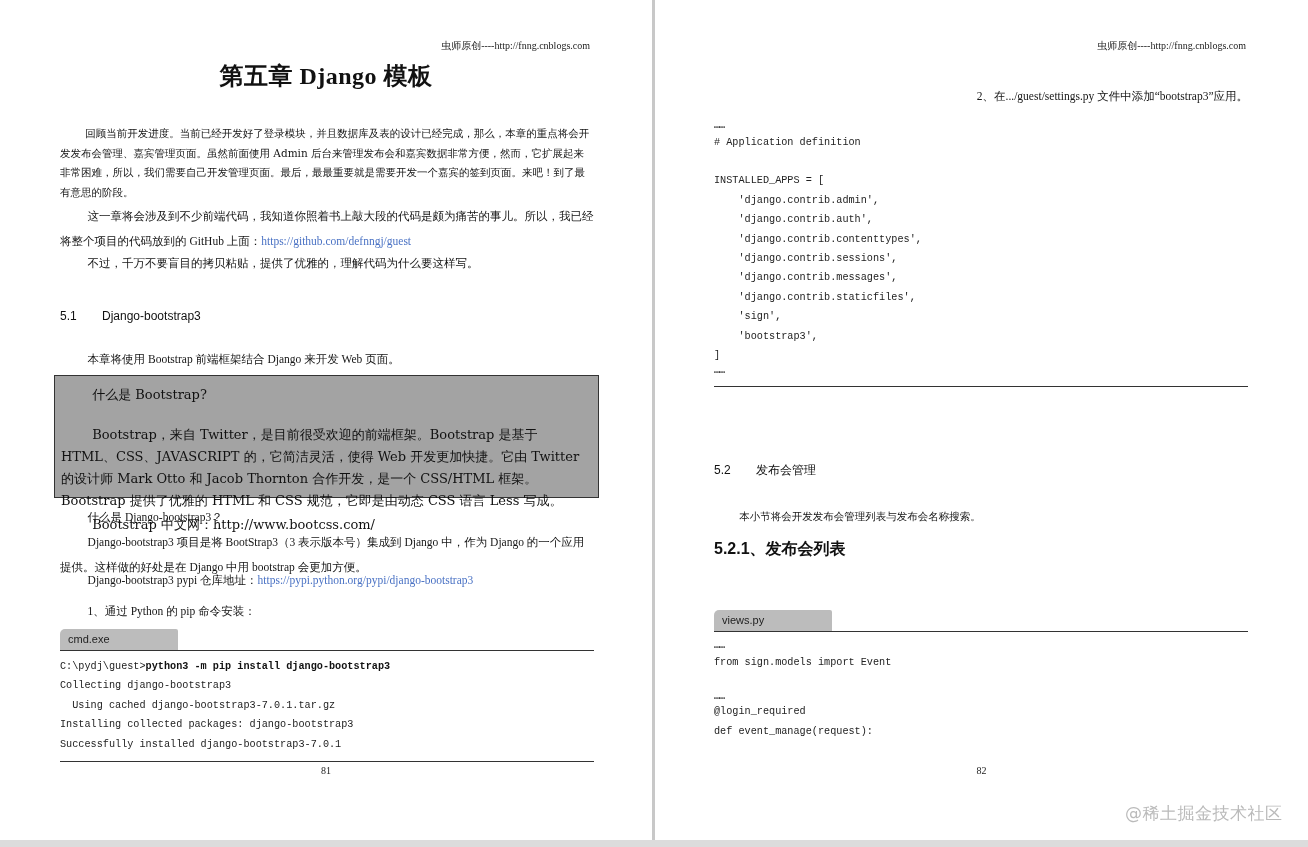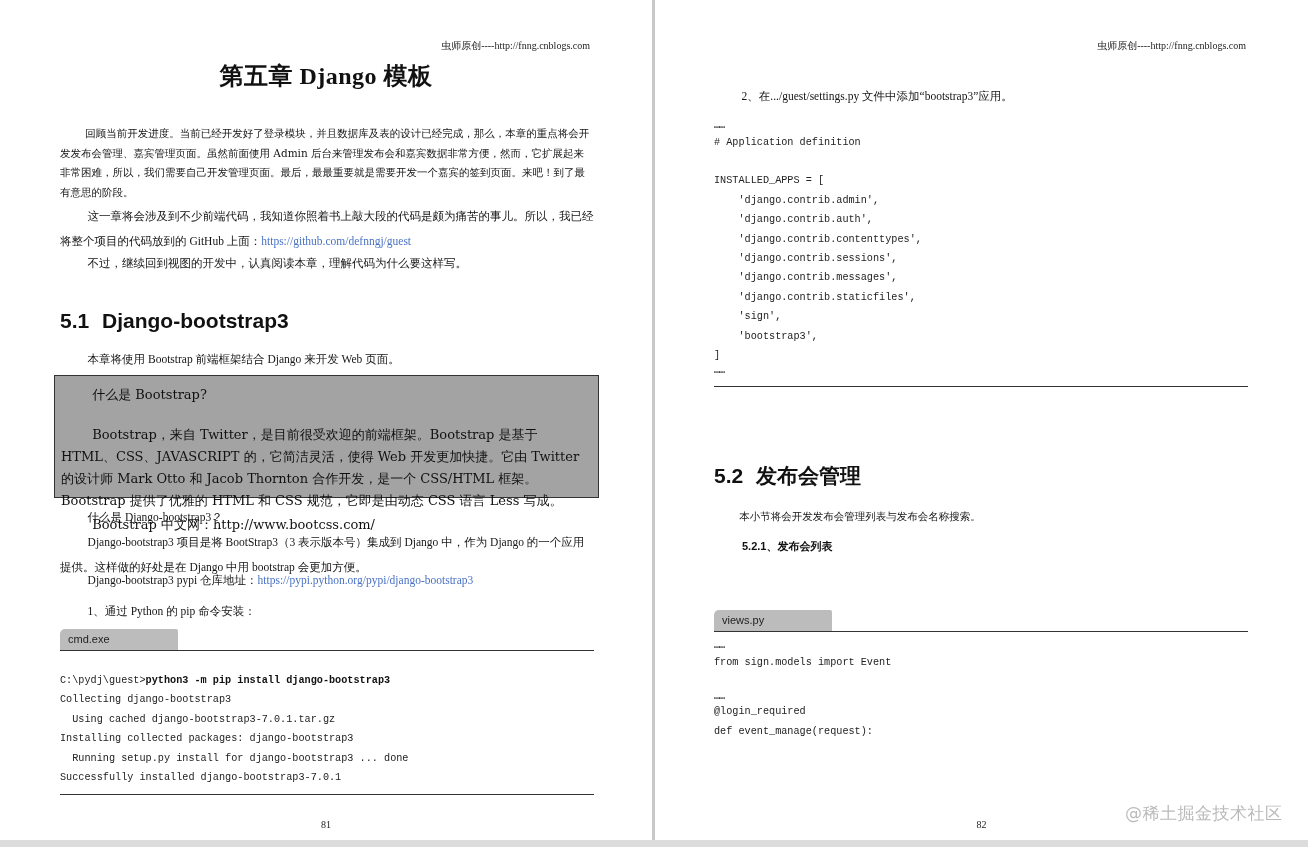--- a/index.html
+++ b/index.html
@@ -5,31 +5,31 @@
   * { box-sizing: border-box; margin: 0; padding: 0; }
   html, body { width: 1308px; height: 847px; overflow: hidden; background: #e6e6e6; }
   body { position: relative; font-family: "DejaVu Serif", "Liberation Serif", serif; color: #111; }
   .page { position: absolute; top: 0; height: 840px; background: #ffffff; overflow: hidden; padding-left: 20px; }
   .page-left { left: 0; width: 652px; }
   .page-right { left: 655px; width: 653px; }
   .spine { position: absolute; left: 652px; top: 0; width: 3px; height: 847px; background: #c8c8c8; }
   .bottom-bar { position: absolute; left: 0; top: 840px; width: 1308px; height: 7px; background: #dcdcdc; }
 
   .header-note { position: absolute; top: 39px; right: 62px; font-family: "Liberation Serif", serif; font-size: 10px; color: #222; }
-  .page-num { position: absolute; top: 819px; font-family: "Liberation Serif", serif; font-size: 10px; color: #222; }
+  .page-num { position: absolute; top: 765px; font-family: "Liberation Serif", serif; font-size: 10px; color: #222; }
 
   .abs { position: absolute; }
   .chapter-title { left: 0; width: 652px; top: 60px; text-align: center; font-family: "Liberation Serif", serif; font-weight: bold; font-size: 24px; letter-spacing: 0.5px; }
   .para { font-family: "DejaVu Serif", serif; font-size: 10.5px; line-height: 19.5px; color: #151515; }
   .para-serif { font-family: "Liberation Serif", serif; font-size: 11.5px; line-height: 25px; color: #151515; }
   .indent { text-indent: 2.4em; }
   .link { color: #4a72c4; }
-  .h2 { font-family: "Liberation Sans", sans-serif; font-weight: bold; font-size: 21px; }
+  .h2 { font-family: "Liberation Sans", sans-serif; font-weight: normal; font-size: 12px; }
   .h2 .num { display: inline-block; width: 42px; }
-  .h3 { font-family: "Liberation Sans", sans-serif; font-weight: bold; font-size: 11px; margin-left: 28px; }
+  .h3 { font-family: "Liberation Sans", sans-serif; font-weight: bold; font-size: 16px; }
 
   .note-box { left: 54px; top: 375px; width: 545px; height: 123px; background: #a3a3a3; border: 1.5px solid #333; padding: 8px 6px 0 6px; }
   .note-box .para { font-size: 13px; line-height: 22px; color: #111; }
 
   .code-tab-wrap { height: 22px; border-bottom: 1.5px solid #333; position: relative; }
   .code-tab { position: absolute; left: 0; bottom: 0; width: 118px; height: 21px; background: #bcbcbc; border-top-left-radius: 5px; border-top-right-radius: 2px; font-family: "Liberation Sans", sans-serif; font-size: 11px; color: #222; padding: 4px 0 0 8px; }
   .code { font-family: "Liberation Mono", monospace; font-size: 10.2px; line-height: 19.4px; color: #222; white-space: pre; }
   .code b { font-weight: bold; color: #111; }
   .rule { height: 0; border-top: 1.5px solid #333; }
   .dots { font-family: "Liberation Mono", monospace; font-size: 10px; letter-spacing: -1px; font-weight: bold; color: #333; }
@@ -41,21 +41,21 @@
 <div class="page page-left">
   <div class="header-note">虫师原创----http://fnng.cnblogs.com</div>
   <div class="abs chapter-title">第五章 Django 模板</div>
 
   <div class="abs para indent" style="left:60px; top:124px; width:534px;">回顾当前开发进度。当前已经开发好了登录模块，并且数据库及表的设计已经完成，那么，本章的重点将会开发发布会管理、嘉宾管理页面。虽然前面使用 Admin 后台来管理发布会和嘉宾数据非常方便，然而，它扩展起来非常困难，所以，我们需要自己开发管理页面。最后，最最重要就是需要开发一个嘉宾的签到页面。来吧！到了最有意思的阶段。</div>
 
   <div class="abs para-serif indent" style="left:60px; top:204px; width:534px;">
     <span>这一章将会涉及到不少前端代码，我知道你照着书上敲大段的代码是颇为痛苦的事儿。所以，我已经将整个项目的代码放到的 GitHub 上面：</span><span class="link">https://github.com/defnngj/guest</span>
   </div>
 
-  <div class="abs para-serif indent" style="left:60px; top:251px; width:534px;">不过，继续回到视图的开发中，认真阅读本章，理解代码为什么要这样写。</div>
+  <div class="abs para-serif indent" style="left:60px; top:251px; width:534px;">不过，千万不要盲目的拷贝粘贴，提供了优雅的，理解代码为什么要这样写。</div>
 
   <div class="abs h2" style="left:60px; top:309px;">
     <span class="num">5.1</span><span>Django-bootstrap3</span>
   </div>
 
   <div class="abs para-serif indent" style="left:60px; top:347px; width:534px;">本章将使用 Bootstrap 前端框架结合 Django 来开发 Web 页面。</div>
 
   <div class="abs note-box">
     <div class="para indent">什么是 Bootstrap?</div>
     <div class="para indent" style="margin-top:18px;">Bootstrap，来自 Twitter，是目前很受欢迎的前端框架。Bootstrap 是基于 HTML、CSS、JAVASCRIPT 的，它简洁灵活，使得 Web 开发更加快捷。它由 Twitter 的设计师 Mark Otto 和 Jacob Thornton 合作开发，是一个 CSS/HTML 框架。Bootstrap 提供了优雅的 HTML 和 CSS 规范，它即是由动态 CSS 语言 Less 写成。</div>
@@ -68,38 +68,37 @@
   <div class="abs para-serif indent" style="left:60px; top:568px; width:534px;">
     <span>Django-bootstrap3 pypi 仓库地址：</span><span class="link">https://pypi.python.org/pypi/django-bootstrap3</span>
   </div>
 
   <div class="abs para-serif indent" style="left:60px; top:599px; width:534px;">1、通过 Python 的 pip 命令安装：</div>
 
   <div class="abs" style="left:60px; top:629px; width:534px;">
     <div class="code-tab-wrap">
       <div class="code-tab">cmd.exe</div>
     </div>
-    <div class="code" style="margin-top:20px;"><span>C:\pydj\guest&gt;</span><b>python3 -m pip install django-bootstrap3</b></div>
+    <div class="code" style="margin-top:6px;"><span>C:\pydj\guest&gt;</span><b>python3 -m pip install django-bootstrap3</b></div>
     <div class="code">Collecting django-bootstrap3</div>
     <div class="code">  Using cached django-bootstrap3-7.0.1.tar.gz</div>
     <div class="code">Installing collected packages: django-bootstrap3</div>
-    <div class="code">  Running setup.py install for django-bootstrap3 ... done</div>
     <div class="code">Successfully installed django-bootstrap3-7.0.1</div>
     <div class="rule" style="margin-top:7px;"></div>
   </div>
 
   <div class="page-num" style="left:0; width:652px; text-align:center;">81</div>
 </div>
 
 <div class="spine"></div>
 
 <div class="page page-right">
   <div class="header-note">虫师原创----http://fnng.cnblogs.com</div>
 
-  <div class="abs para-serif indent" style="left:59px; top:84px; width:534px;">2、在.../guest/settings.py 文件中添加“bootstrap3”应用。</div>
+  <div class="abs para-serif indent" style="left:59px; top:84px; width:534px;text-align:right;">2、在.../guest/settings.py 文件中添加“bootstrap3”应用。</div>
 
   <div class="abs" style="left:59px; top:112px; width:534px;">
     <div class="dots" style="margin-top:8px;">……</div>
     <div class="code" style="margin-top:2px;"># Application definition</div>
     <div class="code" style="height:19px;"></div>
     <div class="code">INSTALLED_APPS = [</div>
     <div class="code">    'django.contrib.admin',</div>
     <div class="code">    'django.contrib.auth',</div>
     <div class="code">    'django.contrib.contenttypes',</div>
     <div class="code">    'django.contrib.sessions',</div>

